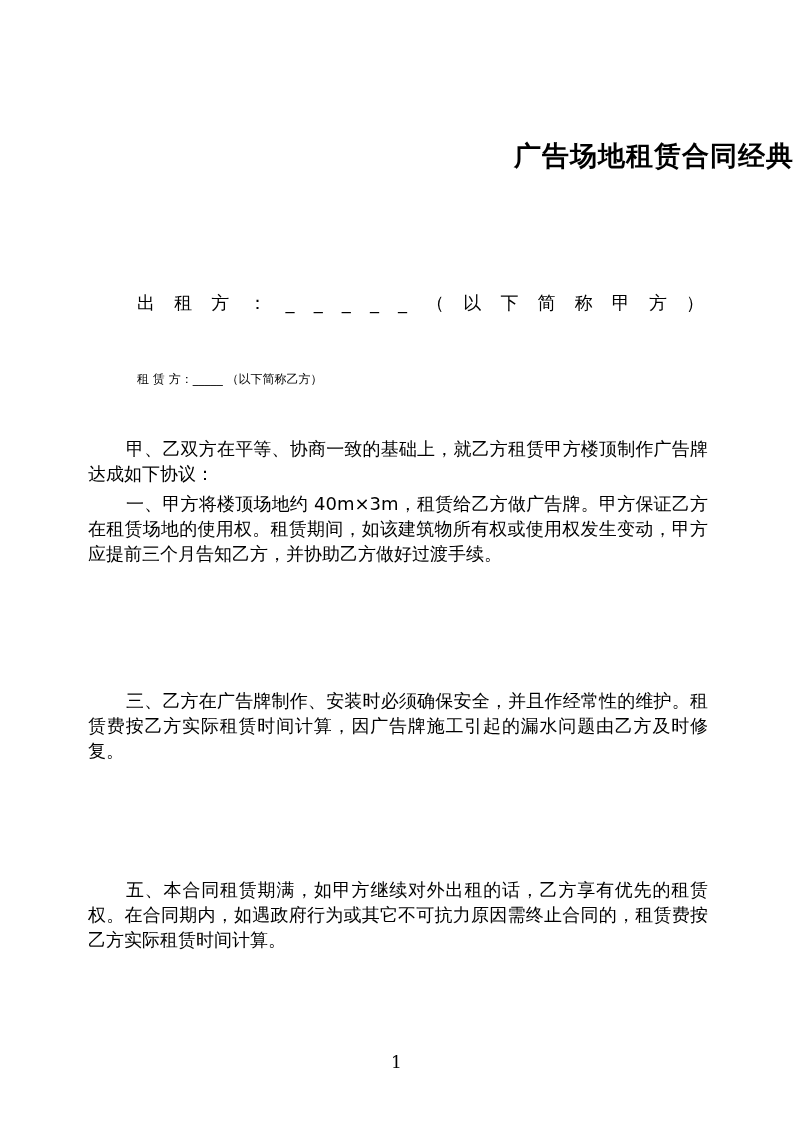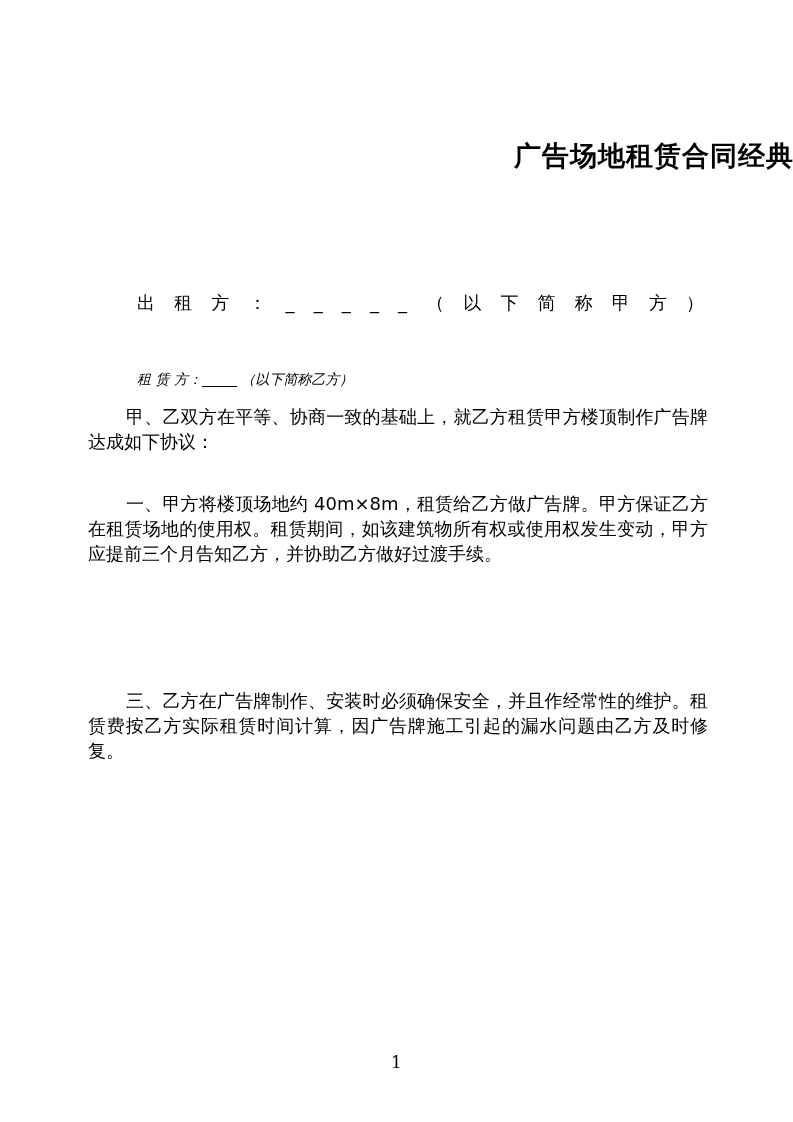--- a/index.html
+++ b/index.html
@@ -37,38 +37,37 @@
     width: 567px;
     display: flex;
     justify-content: space-between;
     font-size: 18px;
     line-height: 25px;
   }
   .line-lessee {
     position: absolute;
     left: 137px;
     top: 367px;
-    font-size: 14px;
+    font-size: 12px;
     line-height: 25px;
     white-space: pre;
-    font-style: italic;
   }
   .para {
     position: absolute;
     left: 88px;
     width: 620px;
     margin: 0;
     font-size: 18px;
     line-height: 25px;
     text-align: justify;
     text-justify: inter-ideograph;
     text-indent: 38px;
     white-space: pre-wrap;
   }
-  .para-intro  { top: 404px; }
+  .para-intro  { top: 436px; }
   .para-c1     { top: 491px; }
   .para-c2     { top: 607px; }
   .para-c3     { top: 688px; }
   .para-c4     { top: 769px; }
   .para-c5     { top: 877px; }
   .page-number {
     position: absolute;
     top: 1050px;
     left: 0;
     width: 793px;
@@ -102,22 +101,23 @@
       <span>称</span>
       <span>甲</span>
       <span>方</span>
       <span>）</span>
     </div>
 
   <div class="line-lessee">租 赁 方：_____ （以下简称乙方）</div>
 
   <p class="para para-intro">甲、乙双方在平等、协商一致的基础上，就乙方租赁甲方楼顶制作广告牌达成如下协议：</p>
 
-  <p class="para para-c1">一、甲方将楼顶场地约 40m×8m，租赁给乙方做广告牌。甲方保证乙方在租赁场地的使用权。租赁期间，如该建筑物所有权或使用权发生变动，甲方应提前三个月告知乙方，并协助乙方做好过渡手续。</p>
+  <p class="para para-c1">一、甲方将楼顶场地约 40m×3m，租赁给乙方做广告牌。甲方保证乙方在租赁场地的使用权。租赁期间，如该建筑物所有权或使用权发生变动，甲方应提前三个月告知乙方，并协助乙方做好过渡手续。</p>
 
 
   <p class="para para-c3">三、乙方在广告牌制作、安装时必须确保安全，并且作经常性的维护。租赁费按乙方实际租赁时间计算，因广告牌施工引起的漏水问题由乙方及时修复。</p>
 
 
+  <p class="para para-c5">五、本合同租赁期满，如甲方继续对外出租的话，乙方享有优先的租赁权。在合同期内，如遇政府行为或其它不可抗力原因需终止合同的，租赁费按乙方实际租赁时间计算。</p>
 
   <div class="page-number">1</div>
 
 </div>
 
 </body></html>

